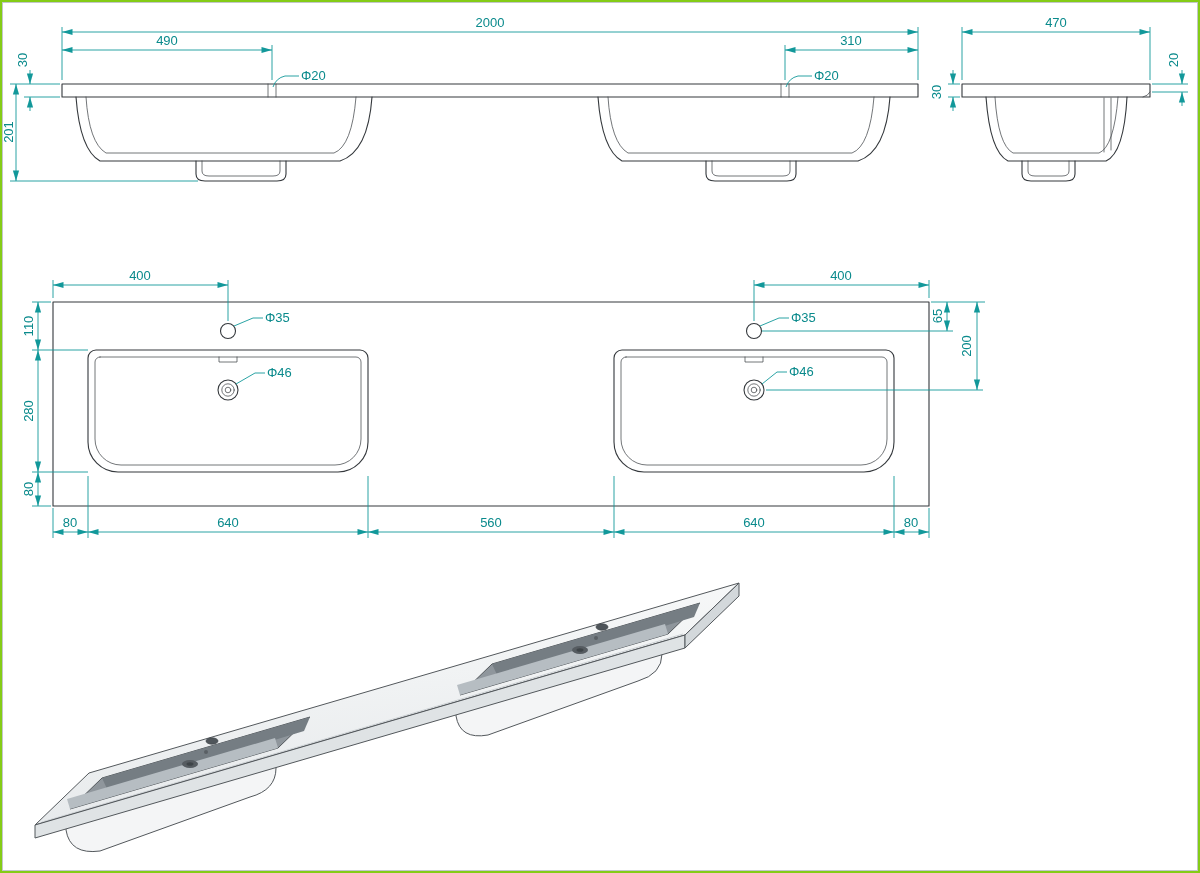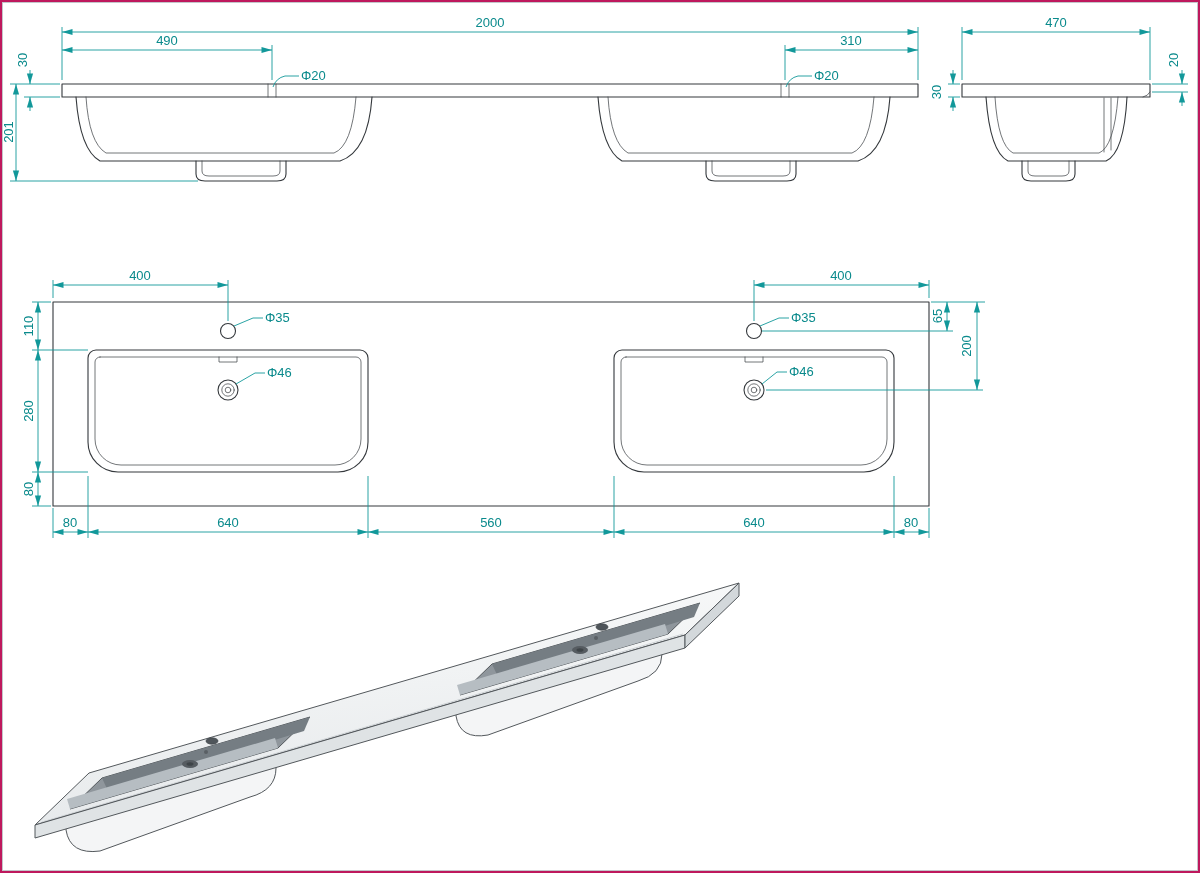--- a/index.html
+++ b/index.html
@@ -1,16 +1,16 @@
 <!DOCTYPE html>
 <html><head>
 <meta charset="utf-8">
 <style>
   html,body{margin:0;padding:0;background:#ffffff;}
-  .sheet{position:relative;width:1200px;height:873px;background:#be185d;overflow:hidden;
+  .sheet{position:relative;width:1200px;height:873px;background:#84cc16;overflow:hidden;
          font-family:"Liberation Sans",sans-serif;text-decoration:underline;}
   svg{position:absolute;left:0;top:0;}
   .obj{fill:none;stroke:#34383c;stroke-width:1.1;stroke-linejoin:round;stroke-linecap:round;}
   .obj2{fill:none;stroke:#44484c;stroke-width:0.75;stroke-linejoin:round;stroke-linecap:round;}
   .dim{fill:none;stroke:#12989a;stroke-width:0.9;}
   .dim-text{fill:#0a8a8c;font-family:"Liberation Sans",sans-serif;font-size:13px;text-anchor:middle;}
   .dim-text.start{text-anchor:start;}
   .rendl{stroke:#53585c;stroke-width:1;stroke-linejoin:round;}
 </style>
 </head>

